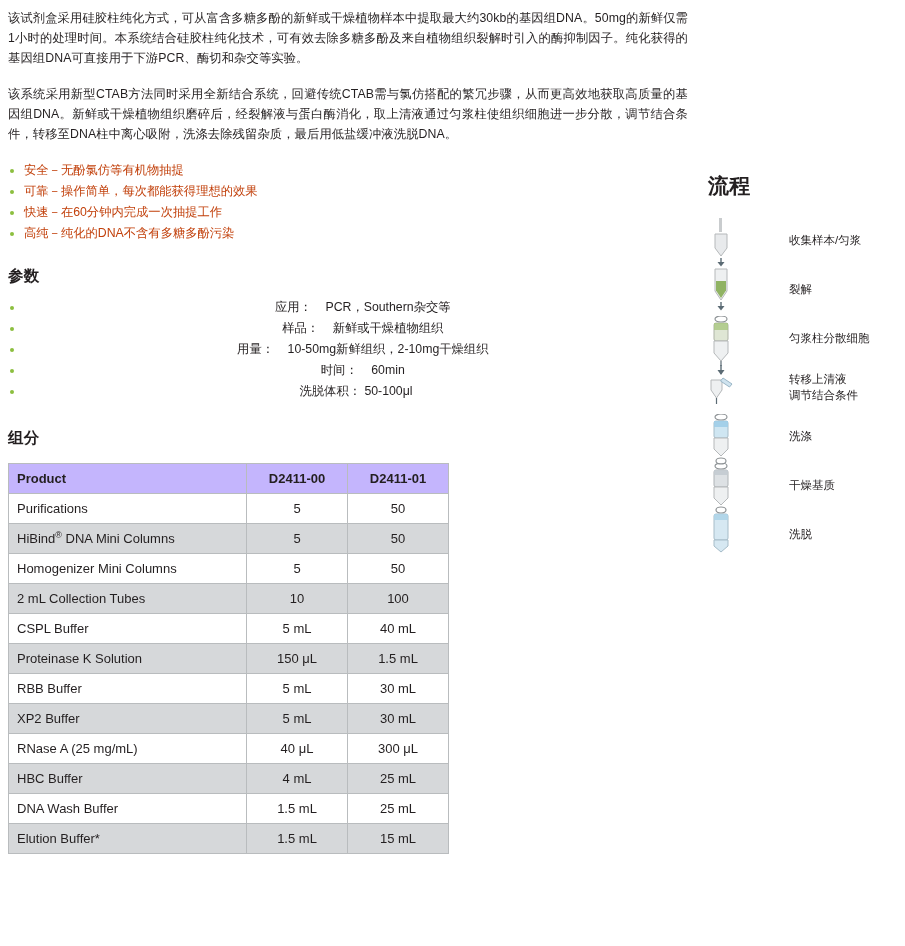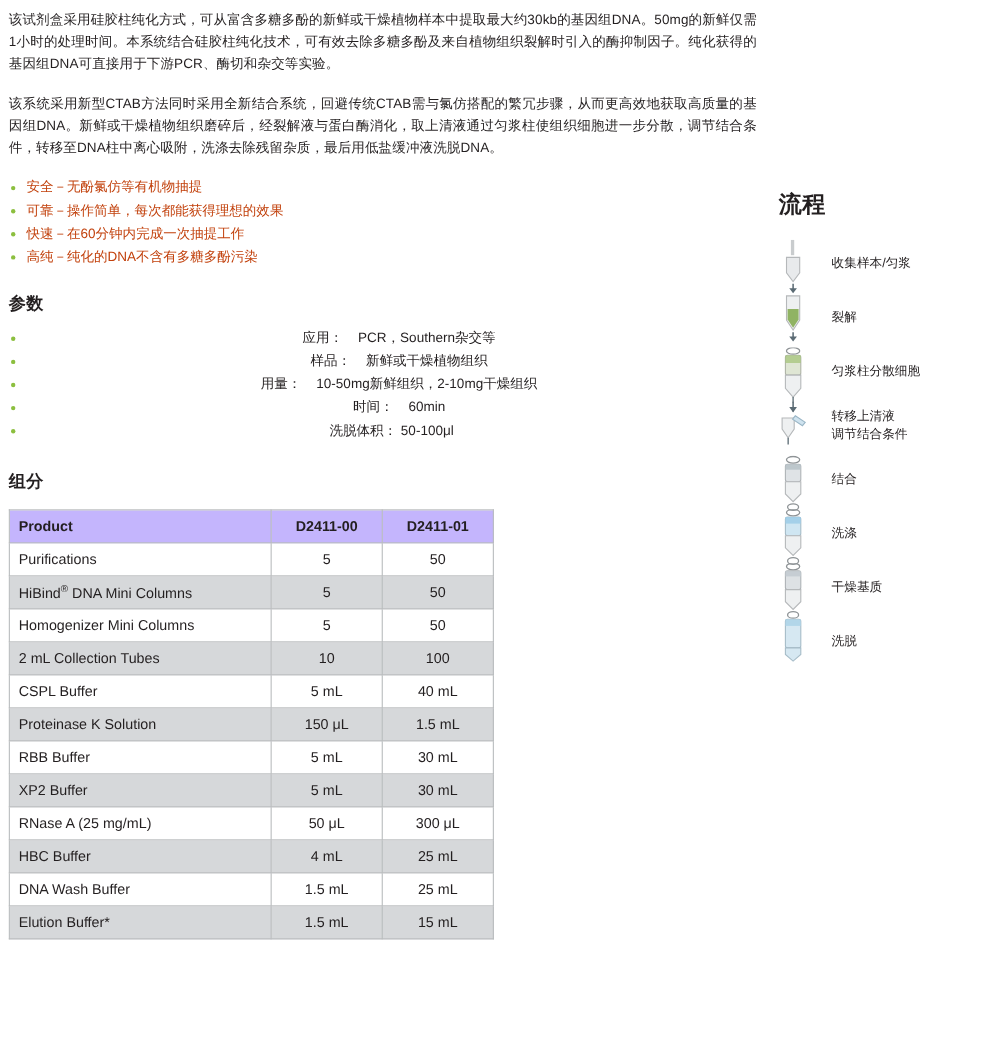--- a/index.html
+++ b/index.html
@@ -156,20 +156,21 @@
     letter-spacing: 0.3px;
   }
   .flow-steps {
     position: relative;
   }
   .flow-step {
     position: relative;
     display: flex;
     align-items: flex-start;
     height: 49px;
+    gap: 33px;
   }
   .flow-icon {
     width: 44px;
     flex: 0 0 44px;
     display: flex;
     justify-content: center;
     align-items: flex-start;
     position: relative;
   }
   .flow-label {
@@ -272,21 +273,21 @@
             <td class="val">5 mL</td>
             <td class="val">30 mL</td>
           </tr>
           <tr class="shaded">
             <td class="name">XP2 Buffer</td>
             <td class="val">5 mL</td>
             <td class="val">30 mL</td>
           </tr>
           <tr class="plain">
             <td class="name">RNase A (25 mg/mL)</td>
-            <td class="val">50 μL</td>
+            <td class="val">40 μL</td>
             <td class="val">300 μL</td>
           </tr>
           <tr class="shaded">
             <td class="name">HBC Buffer</td>
             <td class="val">4 mL</td>
             <td class="val">25 mL</td>
           </tr>
           <tr class="plain">
             <td class="name">DNA Wash Buffer</td>
             <td class="val">1.5  mL</td>
@@ -351,32 +352,20 @@
             <path d="M16.5 5 L20 10 L23.5 5" fill="#5b6b74"></path>
             <path d="M10 15 h11 v10 l-5.5 8 l-5.5 -8 z" fill="#eef0f1" stroke="#b5b8ba" stroke-width="1"></path>
             <path d="M22 13 l9 6 l-2.5 3 l-9 -6 z" fill="#cfe3ef" stroke="#9ab6c6" stroke-width="1"></path>
             <path d="M15.5 33 v6" stroke="#5b6b74" stroke-width="1.2"></path>
           </svg>
         </div>
         <div class="flow-label two-line">转移上清液
 调节结合条件</div>
       </div>
 
-      <div class="flow-step">
-        <div class="flow-icon">
-          <svg width="42" height="52" viewBox="0 0 42 52">
-            <ellipse cx="20" cy="4" rx="6" ry="3" fill="none" stroke="#8e9396" stroke-width="1.2"></ellipse>
-            <rect x="13" y="8" width="14" height="16" rx="2" fill="#dfe3e6" stroke="#aeb3b6" stroke-width="1"></rect>
-            <rect x="13" y="8" width="14" height="5" fill="#b9c3c9" opacity="0.9"></rect>
-            <path d="M13 24 h14 v11 l-7 7 l-7 -7 z" fill="#eef0f1" stroke="#b5b8ba" stroke-width="1"></path>
-            <ellipse cx="20" cy="47" rx="5" ry="3" fill="none" stroke="#8e9396" stroke-width="1.2"></ellipse>
-          </svg>
-        </div>
-        <div class="flow-label">结合</div>
-      </div>
 
       <div class="flow-step">
         <div class="flow-icon">
           <svg width="42" height="52" viewBox="0 0 42 52">
             <ellipse cx="20" cy="3" rx="6" ry="3" fill="none" stroke="#8e9396" stroke-width="1.2"></ellipse>
             <rect x="13" y="7" width="14" height="17" rx="2" fill="#cfe6f2" stroke="#a6bcc8" stroke-width="1"></rect>
             <rect x="13" y="7" width="14" height="6" fill="#9ecde8" opacity="0.9"></rect>
             <path d="M13 24 h14 v11 l-7 7 l-7 -7 z" fill="#eef0f1" stroke="#b5b8ba" stroke-width="1"></path>
             <ellipse cx="20" cy="47" rx="5" ry="3" fill="none" stroke="#8e9396" stroke-width="1.2"></ellipse>
           </svg>

